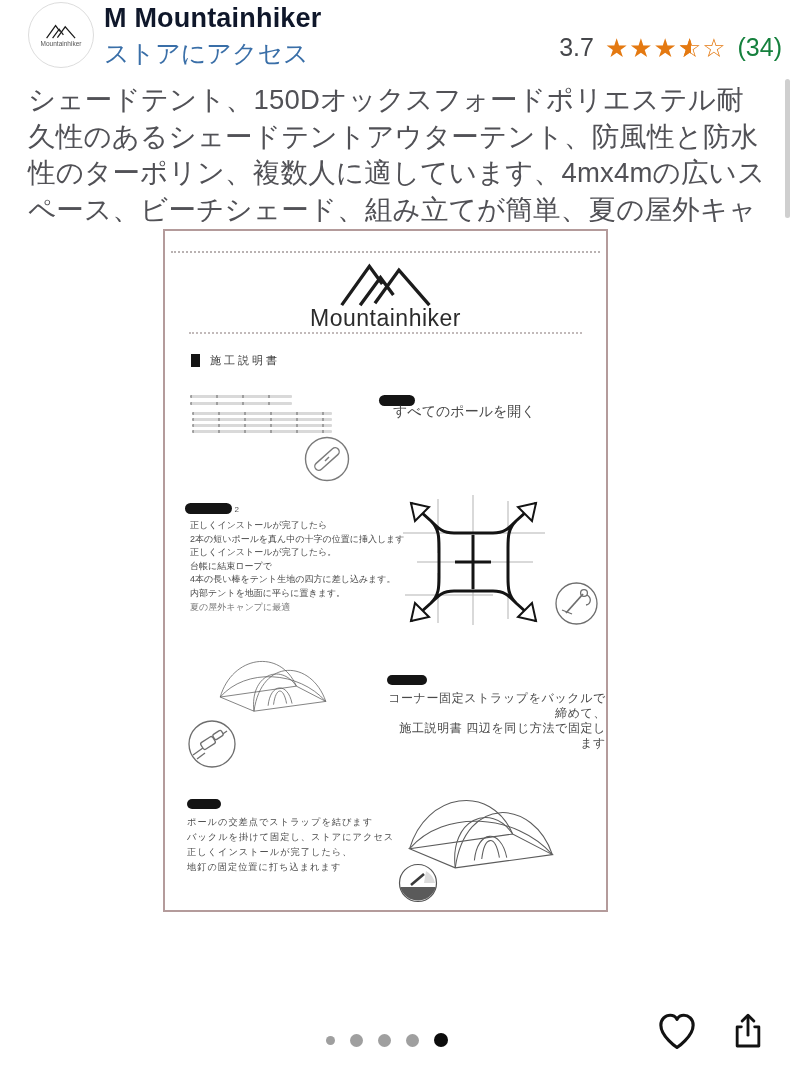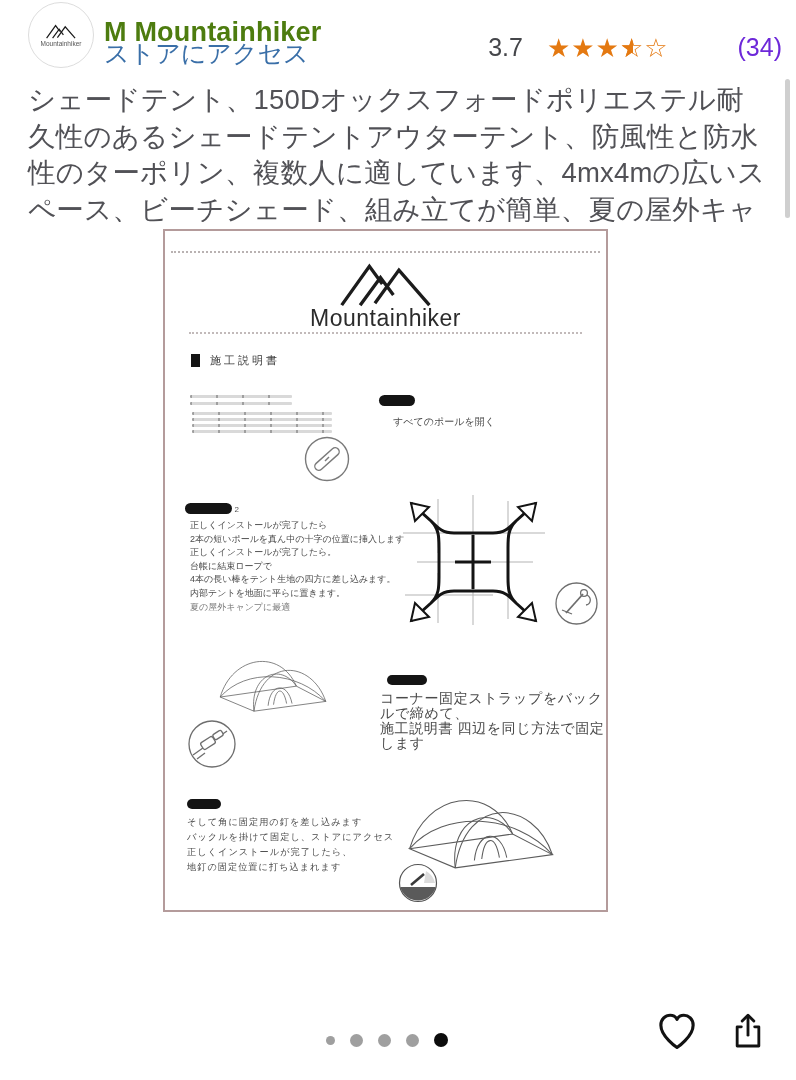--- a/index.html
+++ b/index.html
@@ -5,30 +5,30 @@
   * { margin:0; padding:0; box-sizing:border-box; }
   html,body { width:796px; height:1080px; background:#fff; overflow:hidden; }
   body { font-family:"Liberation Sans","DejaVu Sans",sans-serif; position:relative; }
 
   
   .header { position:absolute; top:0; left:0; width:796px; height:76px; background:#fff; }
   .logo-circle { position:absolute; left:28px; top:2px; width:66px; height:66px; border-radius:50%;
     border:1px solid #ddd; background:#fff; display:flex; flex-direction:column; align-items:center; justify-content:center; }
   .logo-circle svg { width:30px; height:16px; }
   .logo-circle .logo-word { font-size:6.5px; color:#555; margin-top:1px; }
-  .store-name { position:absolute; left:104px; top:17px; font-size:27px; font-weight:bold; color:#4d7c0f; letter-spacing:.2px; }
+  .store-name { position:absolute; left:104px; top:3px; font-size:27px; font-weight:bold; color:#0f172a; letter-spacing:.2px; }
   .store-link { position:absolute; left:104px; top:37px; font-size:25px; color:#3a6fa8; }
-  .rating-row { position:absolute; right:14px; top:33px; display:flex; align-items:center; gap:24px; font-size:25px; }
+  .rating-row { position:absolute; right:14px; top:33px; display:flex; align-items:center; gap:11px; font-size:25px; }
   .rating-score { color:#45464a; }
   .stars { display:flex; align-items:center; font-family:"DejaVu Sans",sans-serif; font-size:26px; color:#e47911; letter-spacing:1px; }
   .star { line-height:1; }
   .star.half { position:relative; display:inline-block; }
   .star.half .half-base { color:#e47911; }
   .star.half .half-fill { position:absolute; left:0; top:0; width:55%; overflow:hidden; color:#e47911; }
-  .rating-count { color:#6d28d9;margin-left:45px; }
+  .rating-count { color:#15803d; }
 
   
   .product-title { position:absolute; top:82px; left:28px; width:742px; font-size:27.5px; line-height:36.5px;
     color:#515156; letter-spacing:.2px; }
   .scrollbar { position:absolute; right:6px; top:79px; width:5px; height:139px; background:#cfcfcf; border-radius:3px; }
 
   
   .image-area { position:absolute; top:222px; left:0; width:796px; height:730px; background:#fff; }
   .manual-page { position:absolute; left:163px; top:7px; width:445px; height:683px; background:#fff;
     border:2px solid #b49b9b; font-family:"Liberation Sans","DejaVu Sans",sans-serif; }
@@ -58,24 +58,24 @@
   .dc-ground { left:233px; top:632px; width:40px; height:40px; }
 
   .step-badge { position:absolute; background:#141414; border-radius:6px; }
   .badge-1 { left:214px; top:164px; width:36px; height:11px; }
   .badge-2 { left:20px;  top:272px; width:47px; height:11px; }
   .badge-2 .suffix { position:absolute; right:-7px; top:2px; font-size:8px; color:#555; }
   .badge-3 { left:222px; top:444px; width:40px; height:10px; }
   .badge-4 { left:22px;  top:568px; width:34px; height:10px; }
 
   .step-text { position:absolute; color:#4a4a4a; }
-  .st-1 { left:228px; top:184px; font-size:10px; line-height:14.5px; }
+  .st-1 { left:228px; top:173px; font-size:14px; line-height:14.5px; }
   .st-2 { left:25px;  top:288px; font-size:9px; line-height:13.6px; }
   .st-2 .line:last-child { color:#7b7b7b; }
-  .st-3 { left:215px; top:460px; font-size:14px; line-height:15px; letter-spacing:.6px; }
+  .st-3 { left:223px; top:460px; font-size:12px; line-height:15px; letter-spacing:.6px;text-align:right; }
   .st-4 { left:22px;  top:584px; font-size:9.2px; line-height:15px; letter-spacing:1px; }
 
   .frame-diagram { position:absolute; left:232px; top:260px; width:152px; height:138px; }
   .tent-wire-1 { position:absolute; left:22px; top:416px; width:172px; height:68px; }
   .tent-wire-2 { position:absolute; left:218px; top:550px; width:196px; height:92px; }
 
   
   .carousel-dots { position:absolute; left:326px; top:1031px; height:18px; display:flex; align-items:center; gap:15px; }
   .dot { width:13px; height:13px; border-radius:50%; background:#9f9f9f; }
   .dot.sm { width:9px; height:9px; }
@@ -229,21 +229,21 @@
       </svg>
     </div>
     <div class="step-badge badge-3"></div>
     <div class="step-text st-3">
       <div class="line">コーナー固定ストラップをバックルで締めて、</div>
       <div class="line">施工説明書 四辺を同じ方法で固定します</div>
     </div>
 
     <div class="step-badge badge-4"></div>
     <div class="step-text st-4">
-      <div class="line">そして角に固定用の釘を差し込みます</div>
+      <div class="line">ポールの交差点でストラップを結びます</div>
       <div class="line">バックルを掛けて固定し、ストアにアクセス</div>
       <div class="line">正しくインストールが完了したら、</div>
       <div class="line">地釘の固定位置に打ち込まれます</div>
     </div>
     <svg class="tent-wire-2" viewBox="0 0 210 125" fill="none" stroke="#5c5c5c" stroke-width="1.4">
       <path d="M8,92 L70,118 L202,100 L148,72 Z"></path>
       <path d="M8,92 C30,16 118,2 148,72"></path>
       <path d="M70,118 C84,18 176,24 202,100"></path>
       <path d="M8,92 C55,38 152,44 202,100"></path>
       <path d="M70,118 C62,52 118,28 148,72"></path>

